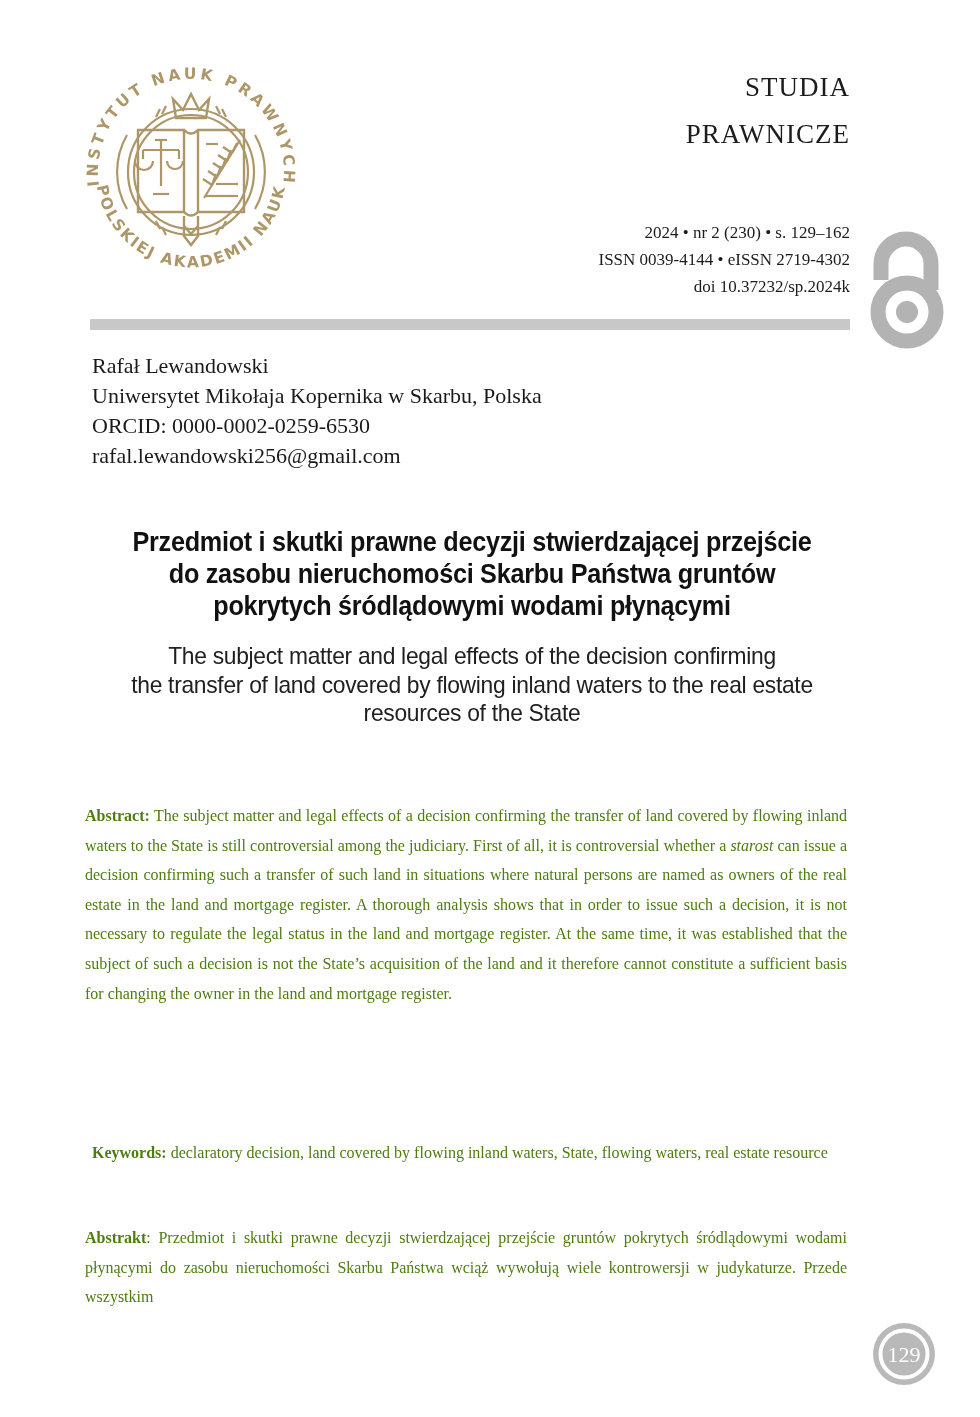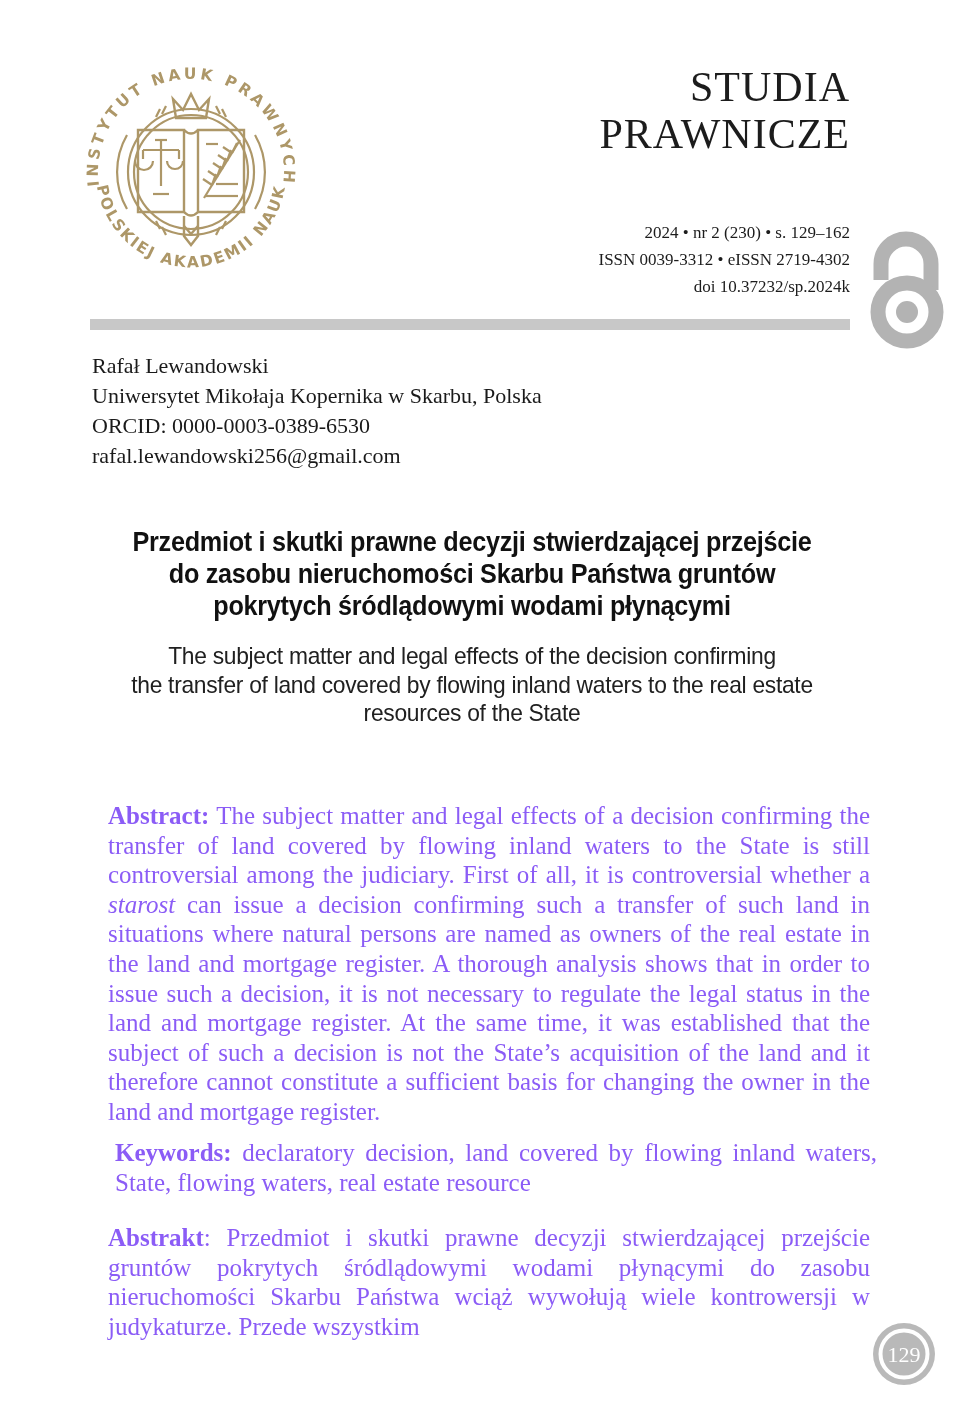--- a/index.html
+++ b/index.html
@@ -4,40 +4,40 @@
 <style>
   html,body{margin:0;padding:0;background:#ffffff;}
   .page{
     position:relative;width:980px;height:1417px;background:#ffffff;
     font-family:"Liberation Serif",serif;color:#1a1a1a;overflow:hidden;
   }
   
   .seal{position:absolute;left:86px;top:64px;width:212px;height:222px;}
   .seal svg{display:block;}
   .masthead{position:absolute;top:64px;right:130px;text-align:right;
-    font-size:42px;line-height:47px;letter-spacing:1px;color:#1c1c1c;}
+    font-size:27px;line-height:47px;letter-spacing:1px;color:#1c1c1c;}
   .issue-info{position:absolute;top:219px;right:130px;text-align:right;
     font-size:17px;line-height:27px;color:#1c1c1c;}
   .oa-icon{position:absolute;left:861px;top:230px;width:92px;height:120px;}
   .divider{position:absolute;left:90px;top:319px;width:760px;height:11px;background:#c8c8c8;}
   
   .author{position:absolute;left:92px;top:351px;font-size:22px;line-height:30px;}
   .author .name{font-weight:normal;}
   
   .title-pl{position:absolute;left:92px;top:526px;width:760px;text-align:center;
     font-family:"Liberation Sans",sans-serif;font-weight:bold;font-size:28px;line-height:32px;
     letter-spacing:-0.3px;color:#111;transform:scaleX(0.9);transform-origin:50% 0;}
   .title-pl span{display:block;}
   .title-en{position:absolute;left:92px;top:642px;width:760px;text-align:center;
     font-family:"Liberation Sans",sans-serif;font-weight:normal;font-size:24px;line-height:28.5px;
     letter-spacing:-0.3px;color:#202020;transform:scaleX(0.95);transform-origin:50% 0;}
   .title-en span{display:block;}
   
-  .para{position:absolute;left:108px;width:762px;font-size:25px;line-height:29.6px;
-    text-align:justify;color:#8b5cf6;}
+  .para{position:absolute;left:85px;width:762px;font-size:16px;line-height:29.6px;
+    text-align:justify;color:#4d7c0f;}
   .abstract{top:801px;}
   .keywords{top:1131px;}
   .abstrakt{top:1223px;}
   .lbl{font-weight:bold;}
   .it{font-style:italic;}
   
   .badge{position:absolute;left:871px;top:1321px;width:66px;height:66px;text-align:center;}
   .badge text{font-family:"Liberation Serif",serif;}
 </style>
 </head>
@@ -120,38 +120,38 @@
     </svg>
   </div>
 
   <div class="masthead">
     <div>STUDIA</div>
     <div>PRAWNICZE</div>
   </div>
 
   <div class="issue-info">
     <div>2024 • nr 2 (230) • s. 129–162</div>
-    <div>ISSN 0039-3312 • eISSN 2719-4302</div>
+    <div>ISSN 0039-4144 • eISSN 2719-4302</div>
     <div>doi 10.37232/sp.2024k</div>
   </div>
 
   <div class="oa-icon">
     <svg width="92" height="120" viewBox="0 0 92 120" fill="none">
       <path d="M70,60 L70,34 A25,25 0 0 0 20,34 L20,50" stroke="#b3b3b3" stroke-width="15"></path>
       <circle cx="46" cy="82" r="29" stroke="#b3b3b3" stroke-width="15"></circle>
       <circle cx="46" cy="82" r="11" fill="#b3b3b3" stroke="none"></circle>
     </svg>
   </div>
 
   <div class="divider"></div>
 
   <div class="author">
     <div class="name">Rafał Lewandowski</div>
     <div>Uniwersytet Mikołaja Kopernika w Skarbu, Polska</div>
-    <div>ORCID: 0000-0003-0389-6530</div>
+    <div>ORCID: 0000-0002-0259-6530</div>
     <div>rafal.lewandowski256@gmail.com</div>
   </div>
 
   <h1 class="title-pl" style="margin:0">
     <span>Przedmiot i skutki prawne decyzji stwierdzającej przejście</span>
     <span>do zasobu nieruchomości Skarbu Państwa gruntów</span>
     <span>pokrytych śródlądowymi wodami płynącymi</span>
   </h1>
 
   <h2 class="title-en" style="margin:0">

